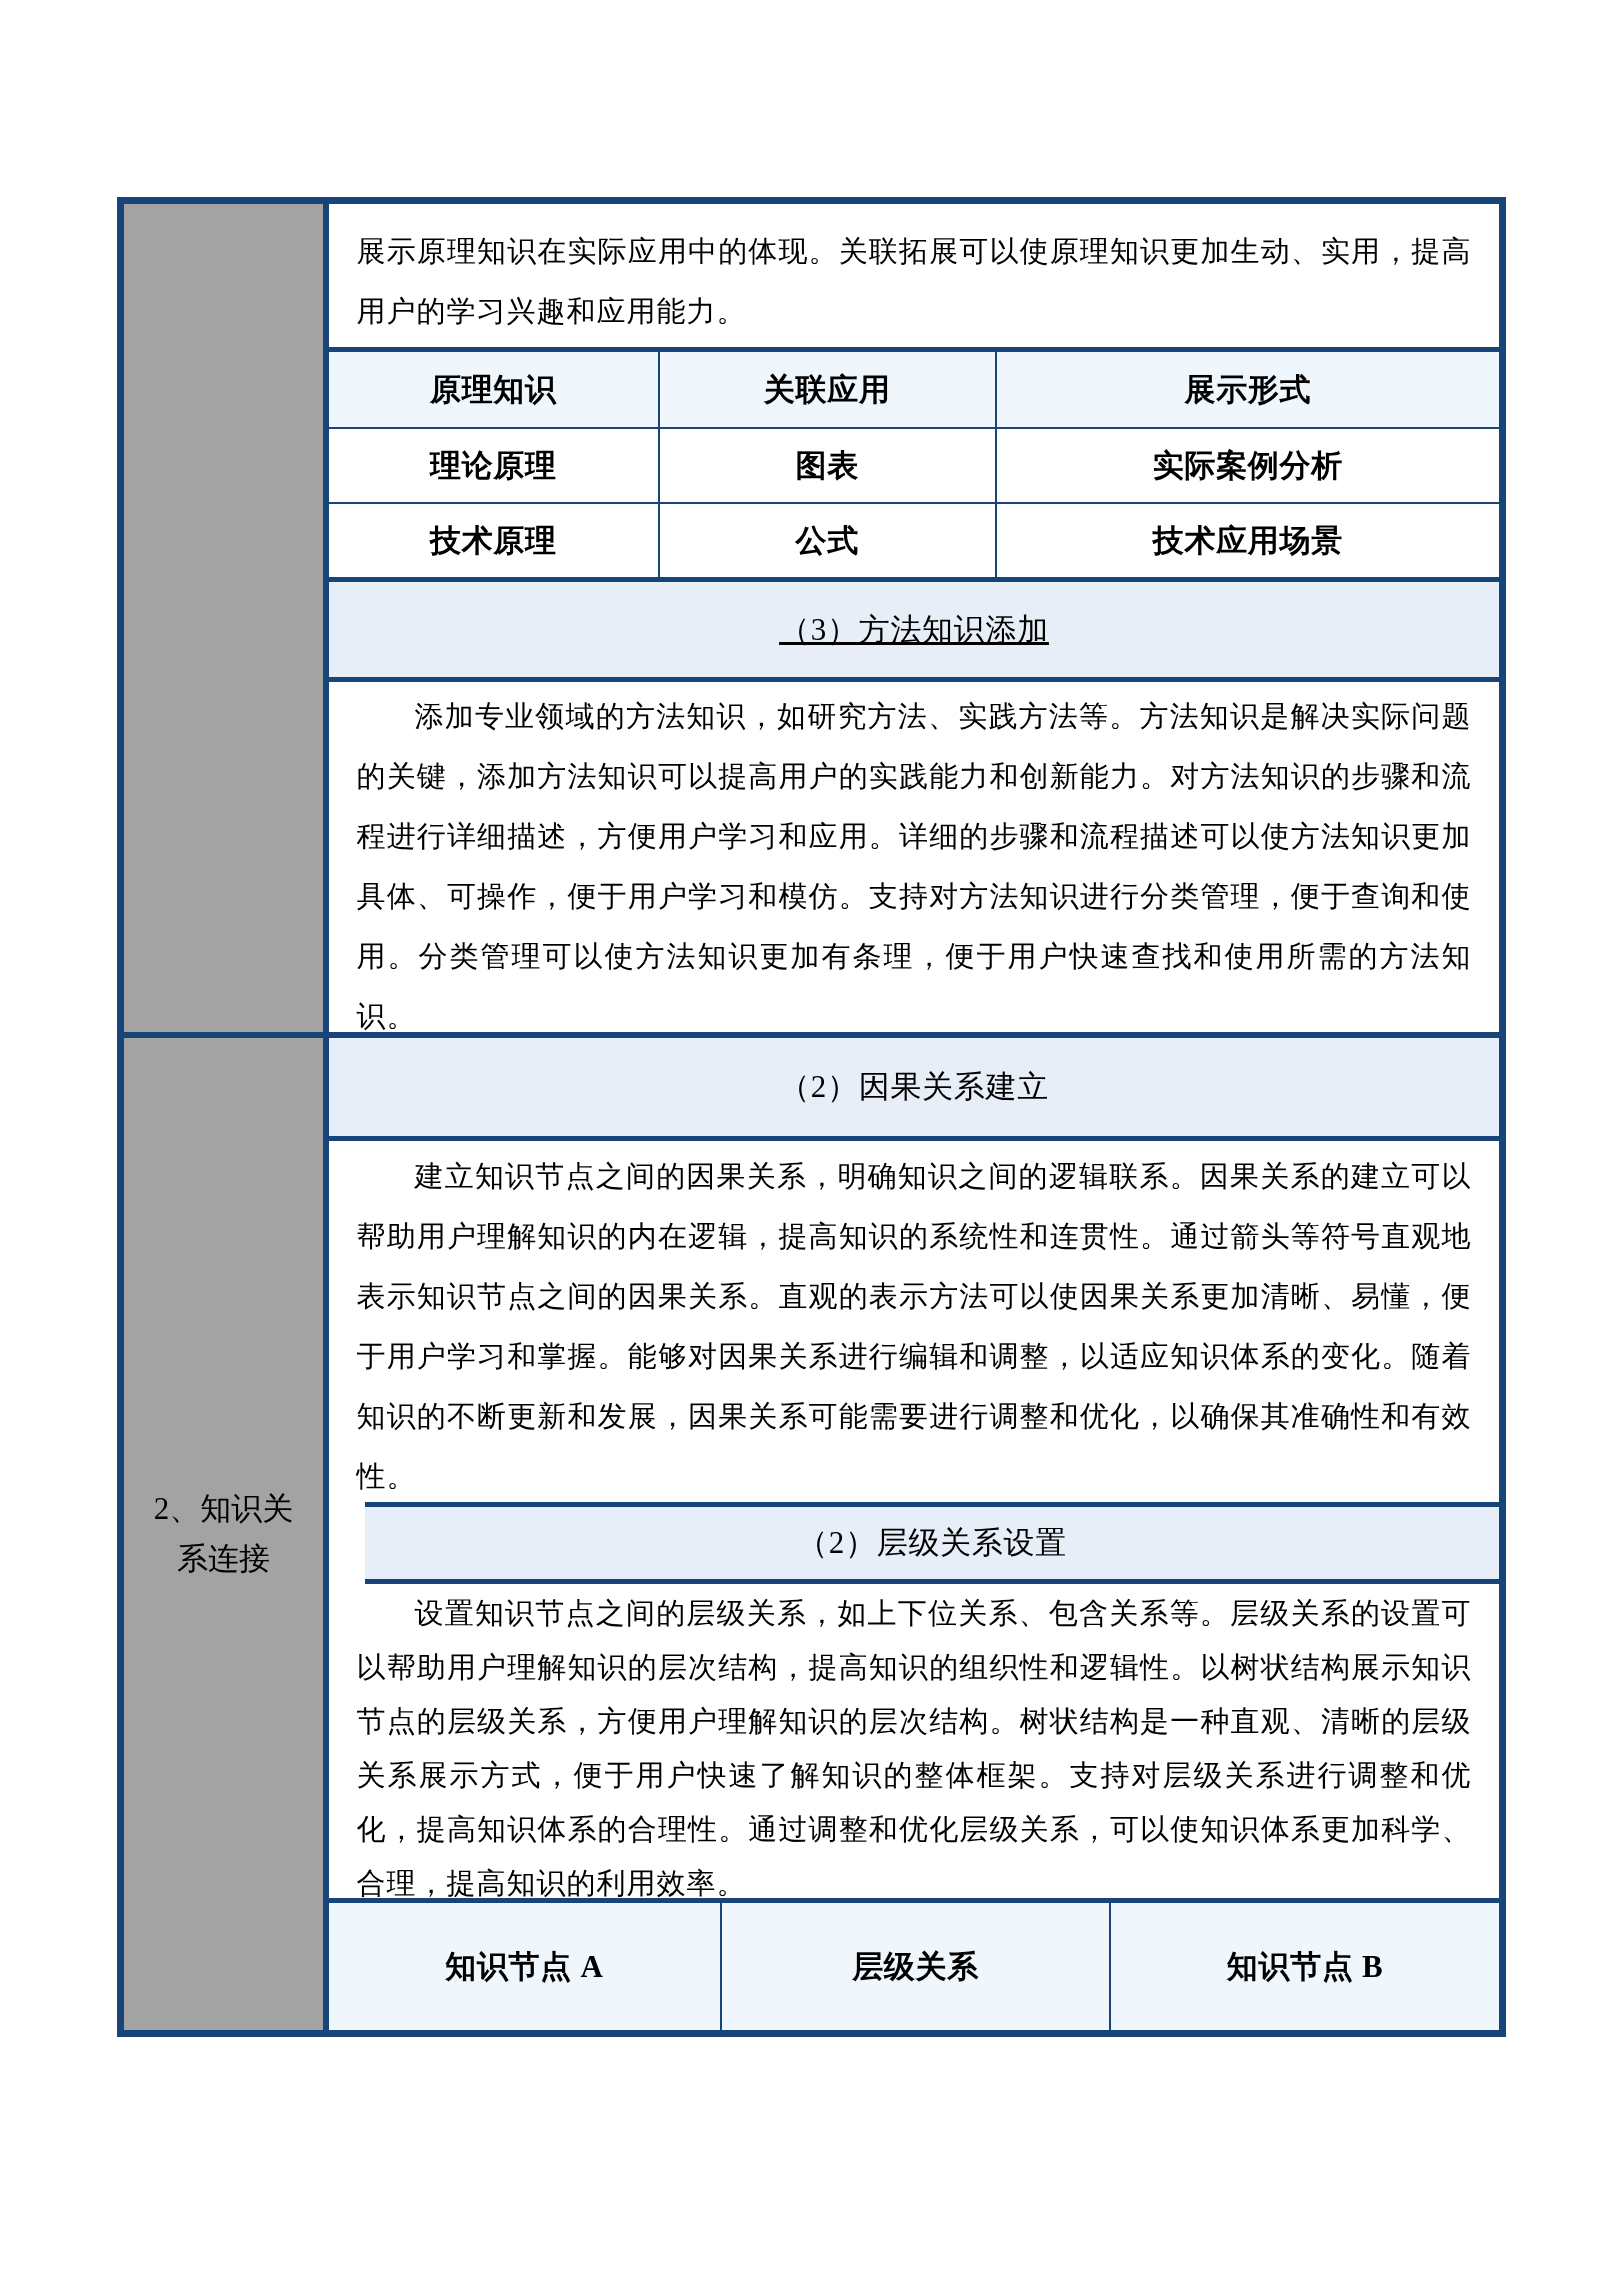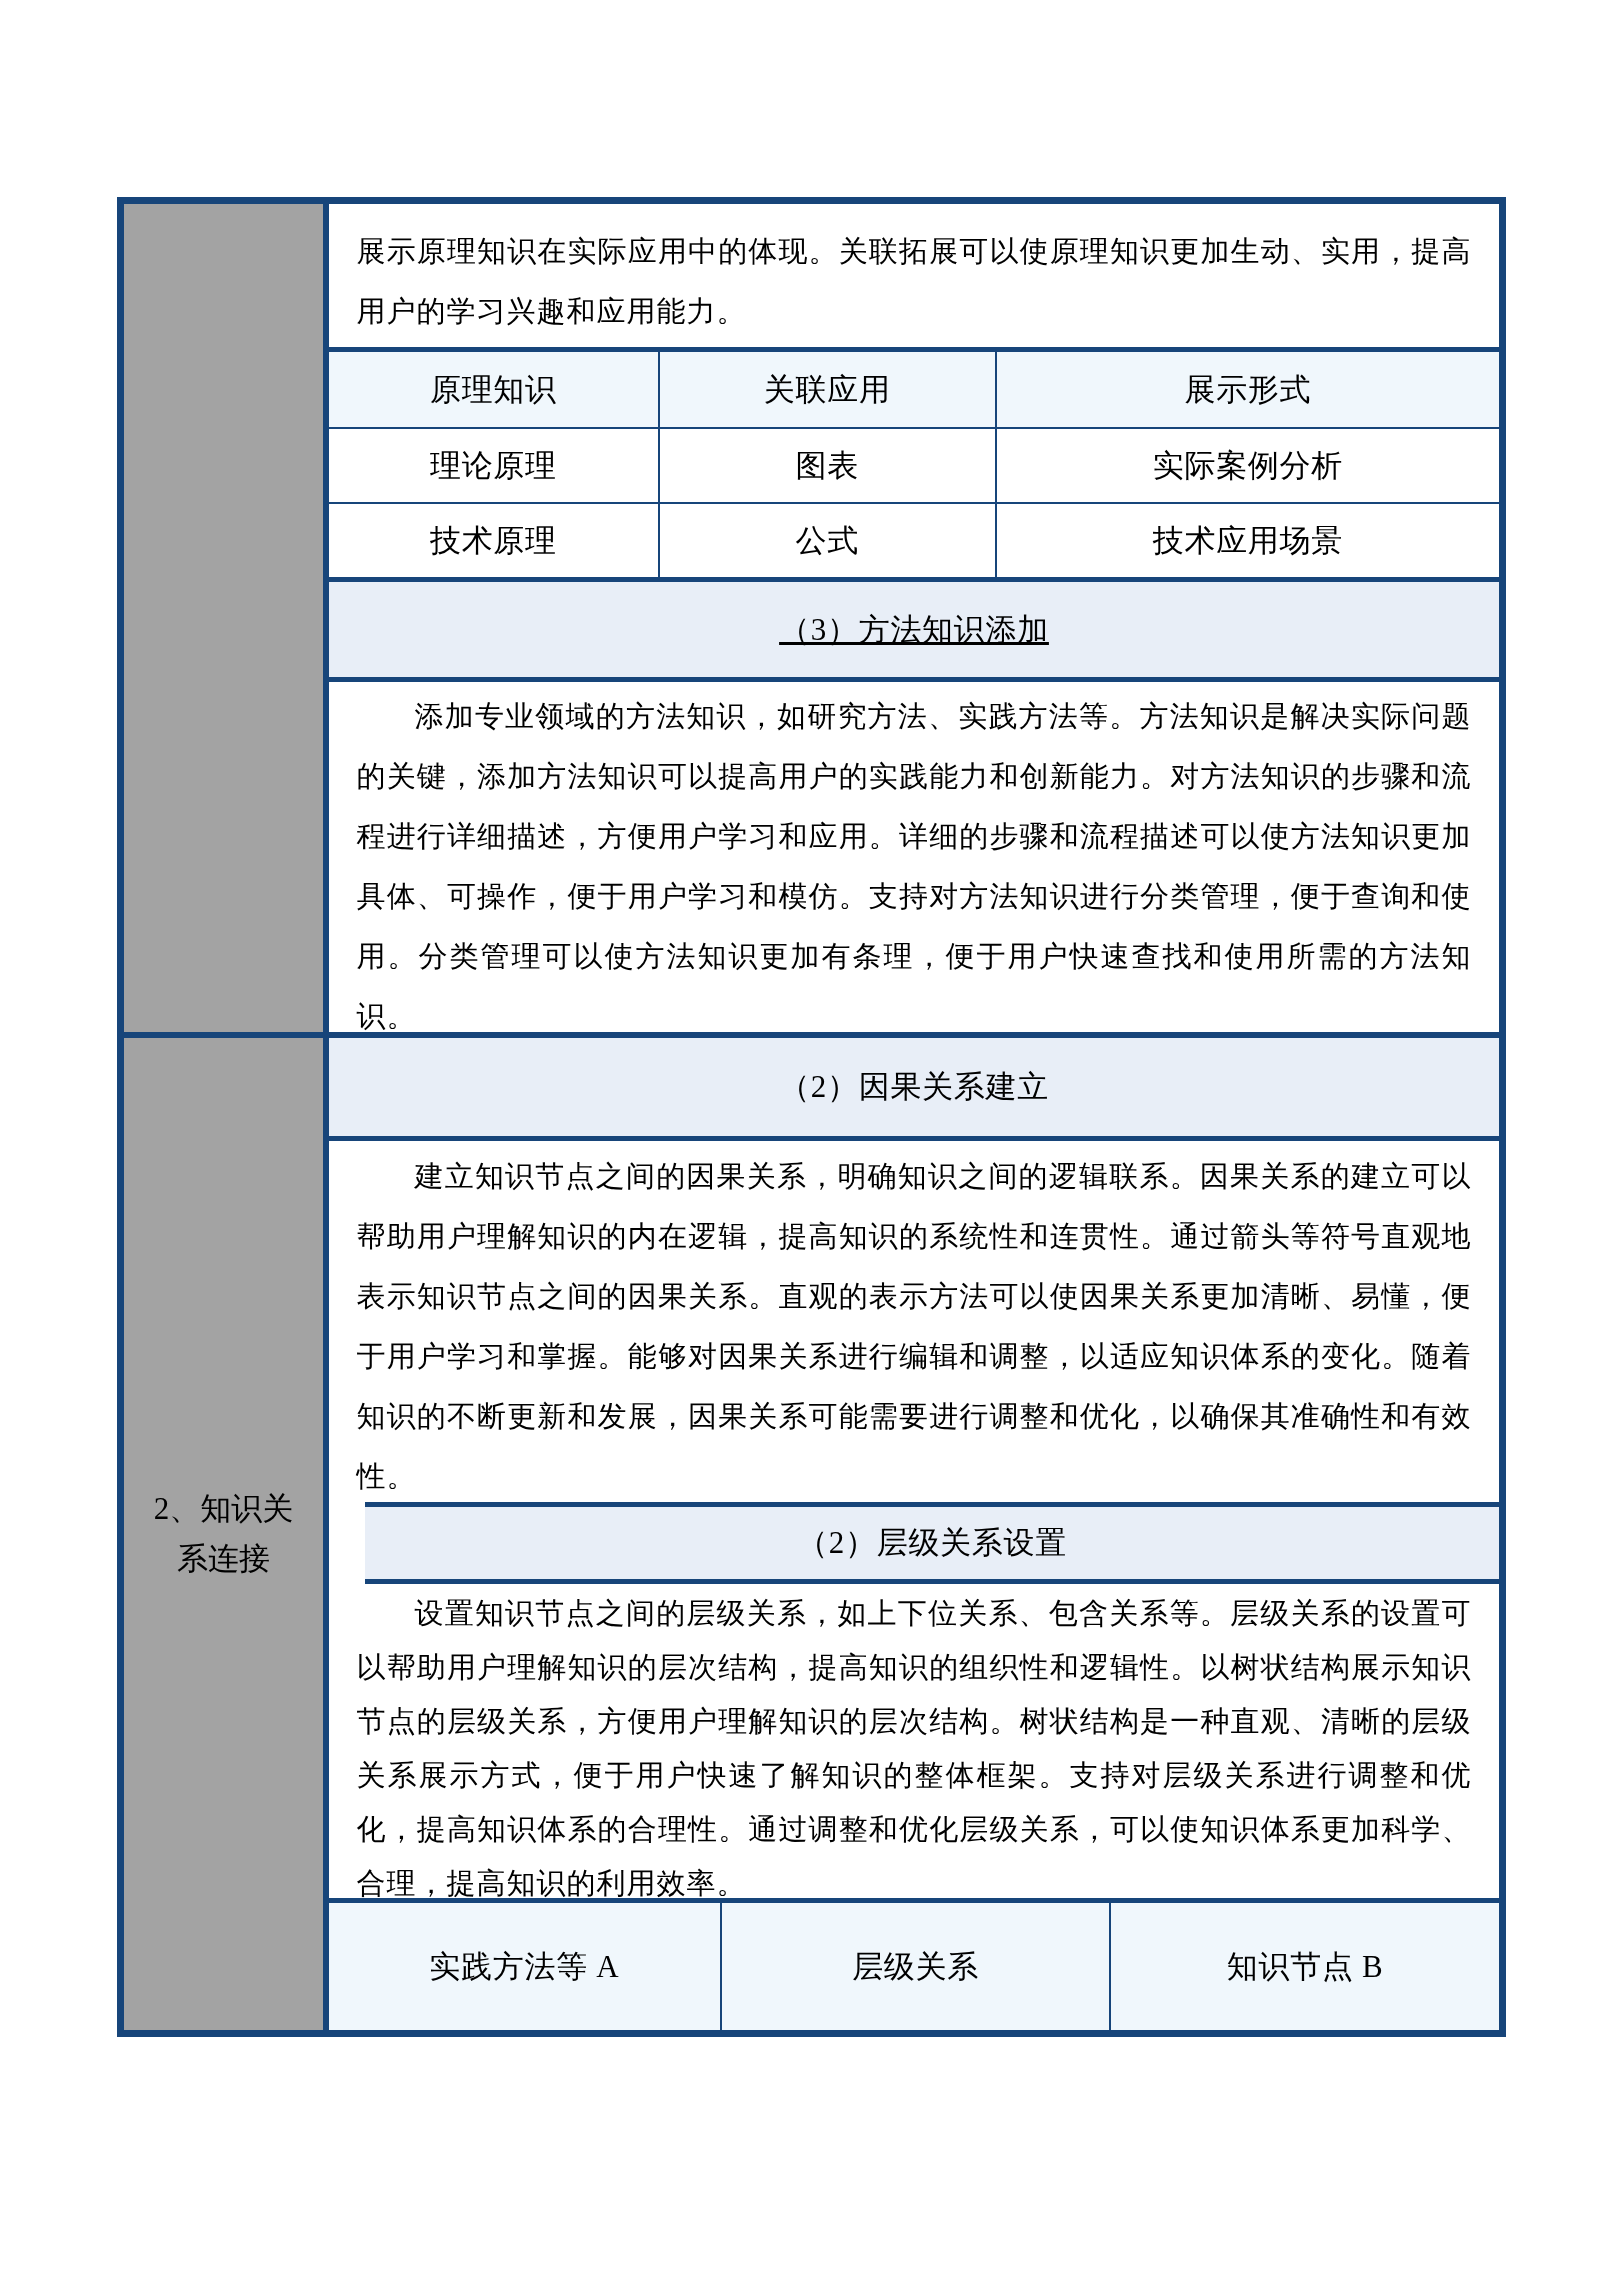--- a/index.html
+++ b/index.html
@@ -58,20 +58,21 @@
     overflow:hidden;
   }
   .subtable .st-cell {
     height:75px;
     display:flex; align-items:center; justify-content:center;
     font-size:31px; letter-spacing:0.7px;
     background:#ffffff;
     border-left:2.6px solid #17457A;
     border-top:2.6px solid #17457A;
     overflow:hidden;
+    font-weight:bold;
   }
   .subtable .st-cell.c0 { border-left:none; }
   .subtable .st-cell.r0 { border-top:none; background:#F0F7FC; }
   .bottom-table {
     flex:1;
     border-top:5.2px solid #17457A;
     border-bottom:none;
     display:grid;
     grid-template-columns:33.4% 33.3% auto;
   }
@@ -118,21 +119,21 @@
 
       <div class="sec-header h1x">（2）因果关系建立</div>
 
       <div class="para p-causal">建立知识节点之间的因果关系，明确知识之间的逻辑联系。因果关系的建立可以帮助用户理解知识的内在逻辑，提高知识的系统性和连贯性。通过箭头等符号直观地表示知识节点之间的因果关系。直观的表示方法可以使因果关系更加清晰、易懂，便于用户学习和掌握。能够对因果关系进行编辑和调整，以适应知识体系的变化。随着知识的不断更新和发展，因果关系可能需要进行调整和优化，以确保其准确性和有效性。</div>
 
       <div class="sec-header h2x">（2）层级关系设置</div>
 
       <div class="para p-hier">设置知识节点之间的层级关系，如上下位关系、包含关系等。层级关系的设置可以帮助用户理解知识的层次结构，提高知识的组织性和逻辑性。以树状结构展示知识节点的层级关系，方便用户理解知识的层次结构。树状结构是一种直观、清晰的层级关系展示方式，便于用户快速了解知识的整体框架。支持对层级关系进行调整和优化，提高知识体系的合理性。通过调整和优化层级关系，可以使知识体系更加科学、合理，提高知识的利用效率。</div>
 
       <div class="subtable bottom-table">
-        <div class="st-cell r0 c0">实践方法等 A</div>
+        <div class="st-cell r0 c0">知识节点 A</div>
         <div class="st-cell r0">层级关系</div>
         <div class="st-cell r0">知识节点 B</div>
       </div>
 
     </div>
   </div>
 
 </div>
 
 

